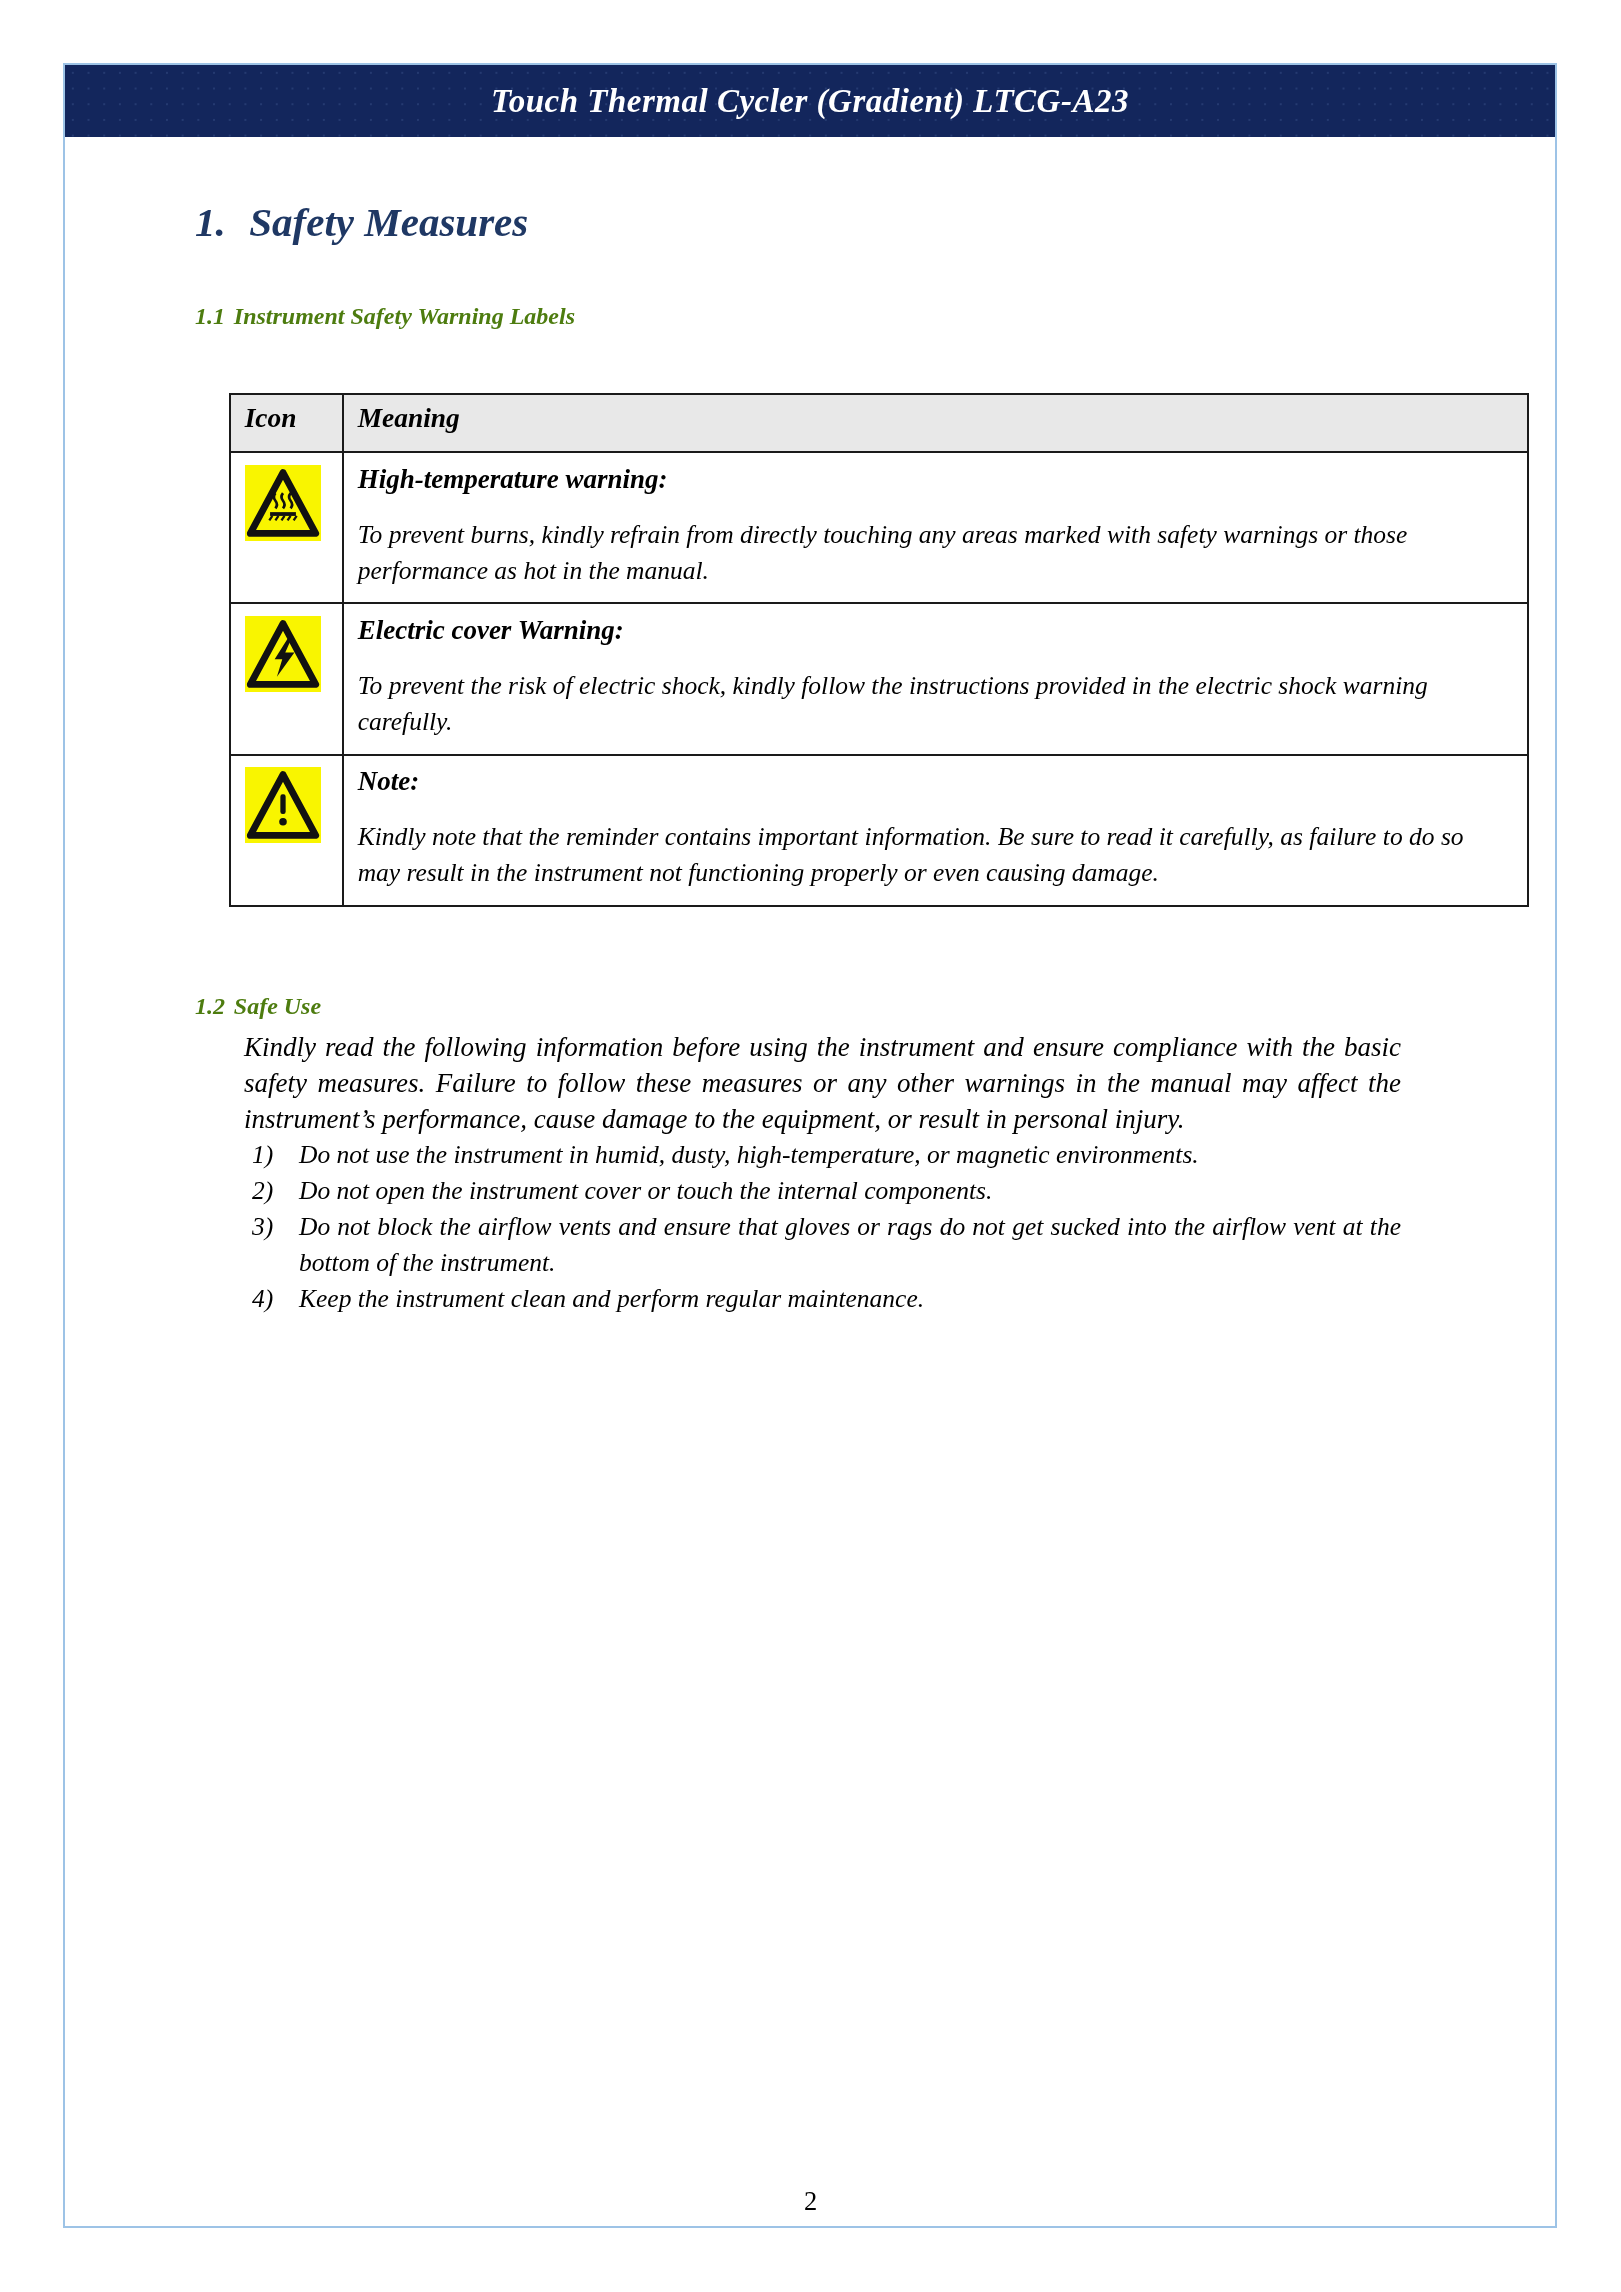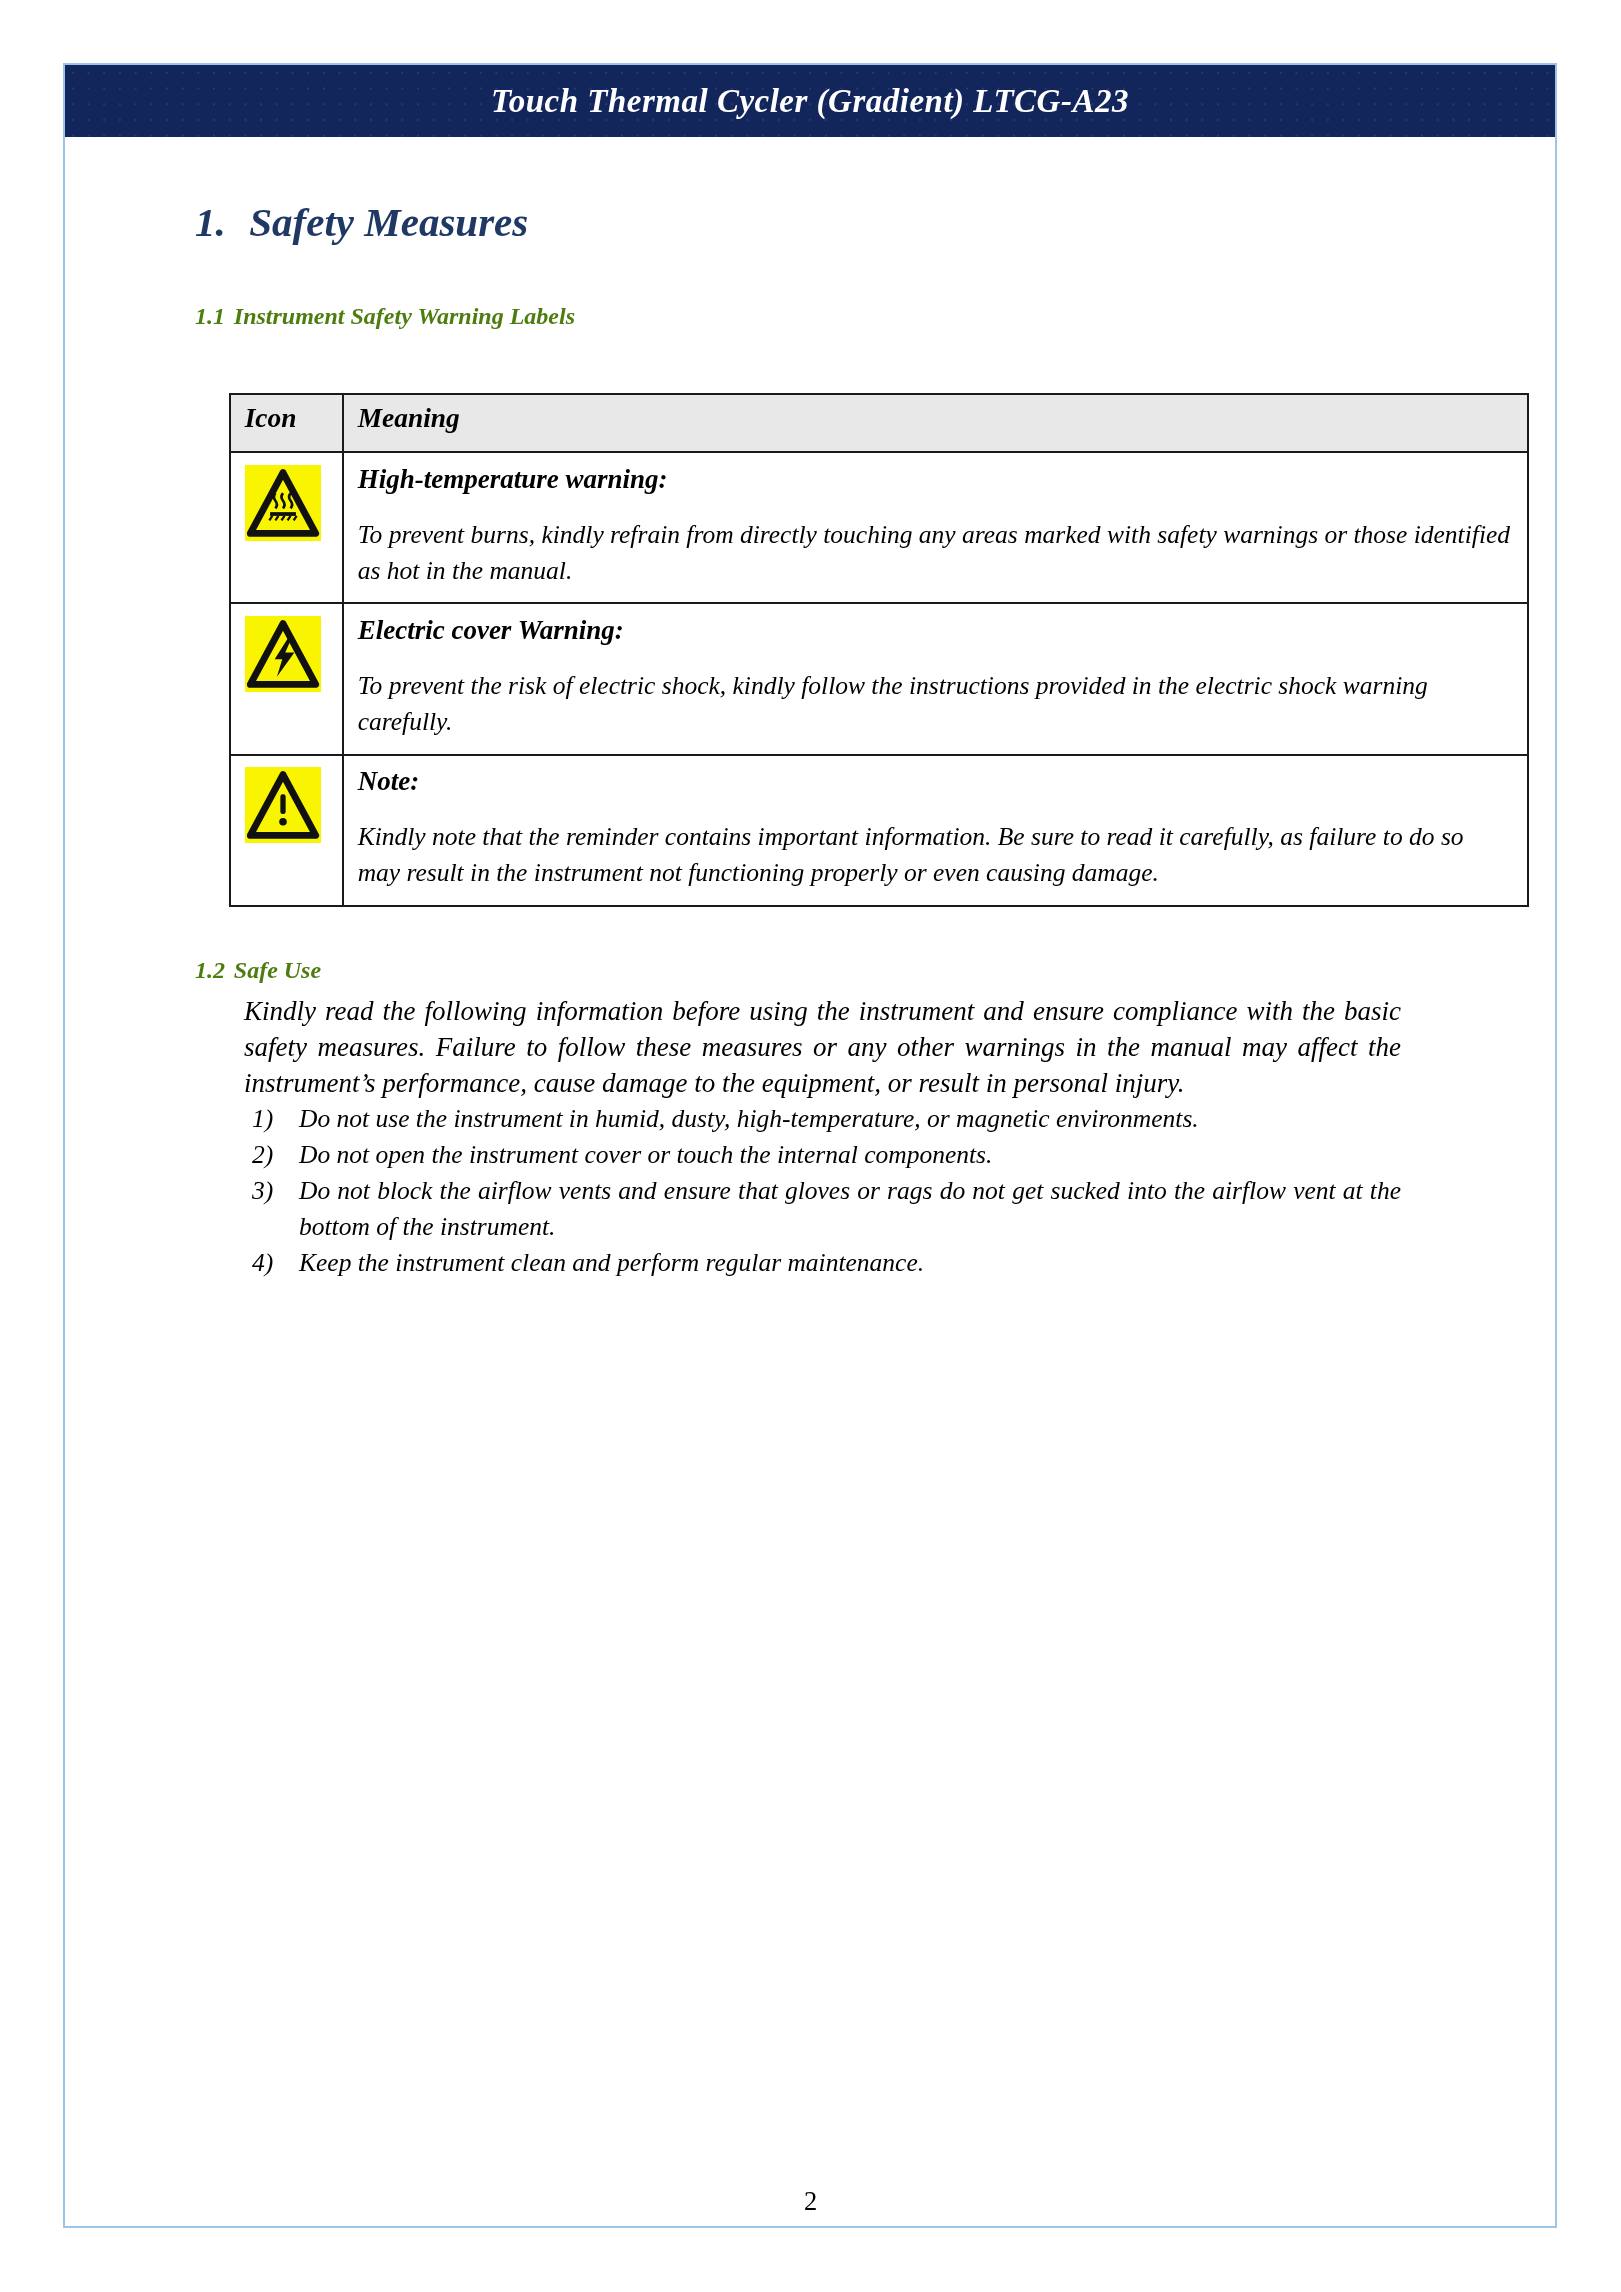--- a/index.html
+++ b/index.html
@@ -54,21 +54,21 @@
   ol.safe-list{list-style:none;margin:0;padding:0;}
   ol.safe-list li{
     display:flex;margin:0 0 0 57px;width:1149px;font-size:25.5px;line-height:36px;
   }
   ol.safe-list .marker{flex:0 0 47px;}
   ol.safe-list .li-text{flex:1;text-align:justify;}
   .pagenum{
     position:absolute;left:0;width:100%;bottom:76px;text-align:center;
     font-size:26.5px;color:#000;
   }
-  .h2-sect2{margin-top:50px;}
+  .h2-sect2{margin-top:86px;}
 </style>
 </head>
 <body>
 
 <div class="frame">
 
   <header class="titlebar">
     <span>Touch Thermal Cycler (Gradient) LTCG-A23</span>
   </header>
 
@@ -100,21 +100,21 @@
                 <path d="M40 57 q4 -5 0 -10 q-4 -5 0 -10" fill="none" stroke="#111" stroke-width="3.5"></path>
                 <path d="M50 57 q4 -5 0 -10 q-4 -5 0 -10" fill="none" stroke="#111" stroke-width="3.5"></path>
                 <path d="M60 57 q4 -5 0 -10 q-4 -5 0 -10" fill="none" stroke="#111" stroke-width="3.5"></path>
                 <rect x="33" y="62" width="34" height="5" fill="#111"></rect>
                 <path d="M36 67 l-4 6 M44 67 l-4 6 M52 67 l-4 6 M60 67 l-4 6 M68 67 l-4 6" stroke="#111" stroke-width="3"></path>
               </svg>
             </span>
           </td>
           <td class="meaning-cell">
             <p class="cell-heading">High-temperature warning:</p>
-            <p class="cell-body">To prevent burns, kindly refrain from directly touching any areas marked with safety warnings or those identified as hot in the manual.</p>
+            <p class="cell-body">To prevent burns, kindly refrain from directly touching any areas marked with safety warnings or those performance as hot in the manual.</p>
           </td>
         </tr>
         <tr>
           <td class="icon-cell">
             <span class="warn-icon">
               <svg viewBox="0 0 100 100" xmlns="http://www.w3.org/2000/svg">
                 <rect x="0" y="0" width="100" height="100" fill="#F9F500"></rect>
                 <path d="M50 10 L93 90 L7 90 Z" fill="none" stroke="#111" stroke-width="9" stroke-linejoin="round"></path>
                 <path d="M56 30 L39 57 L49 57 L42 80 L65 48 L53 48 L61 30 Z" fill="#111"></path>
               </svg>

